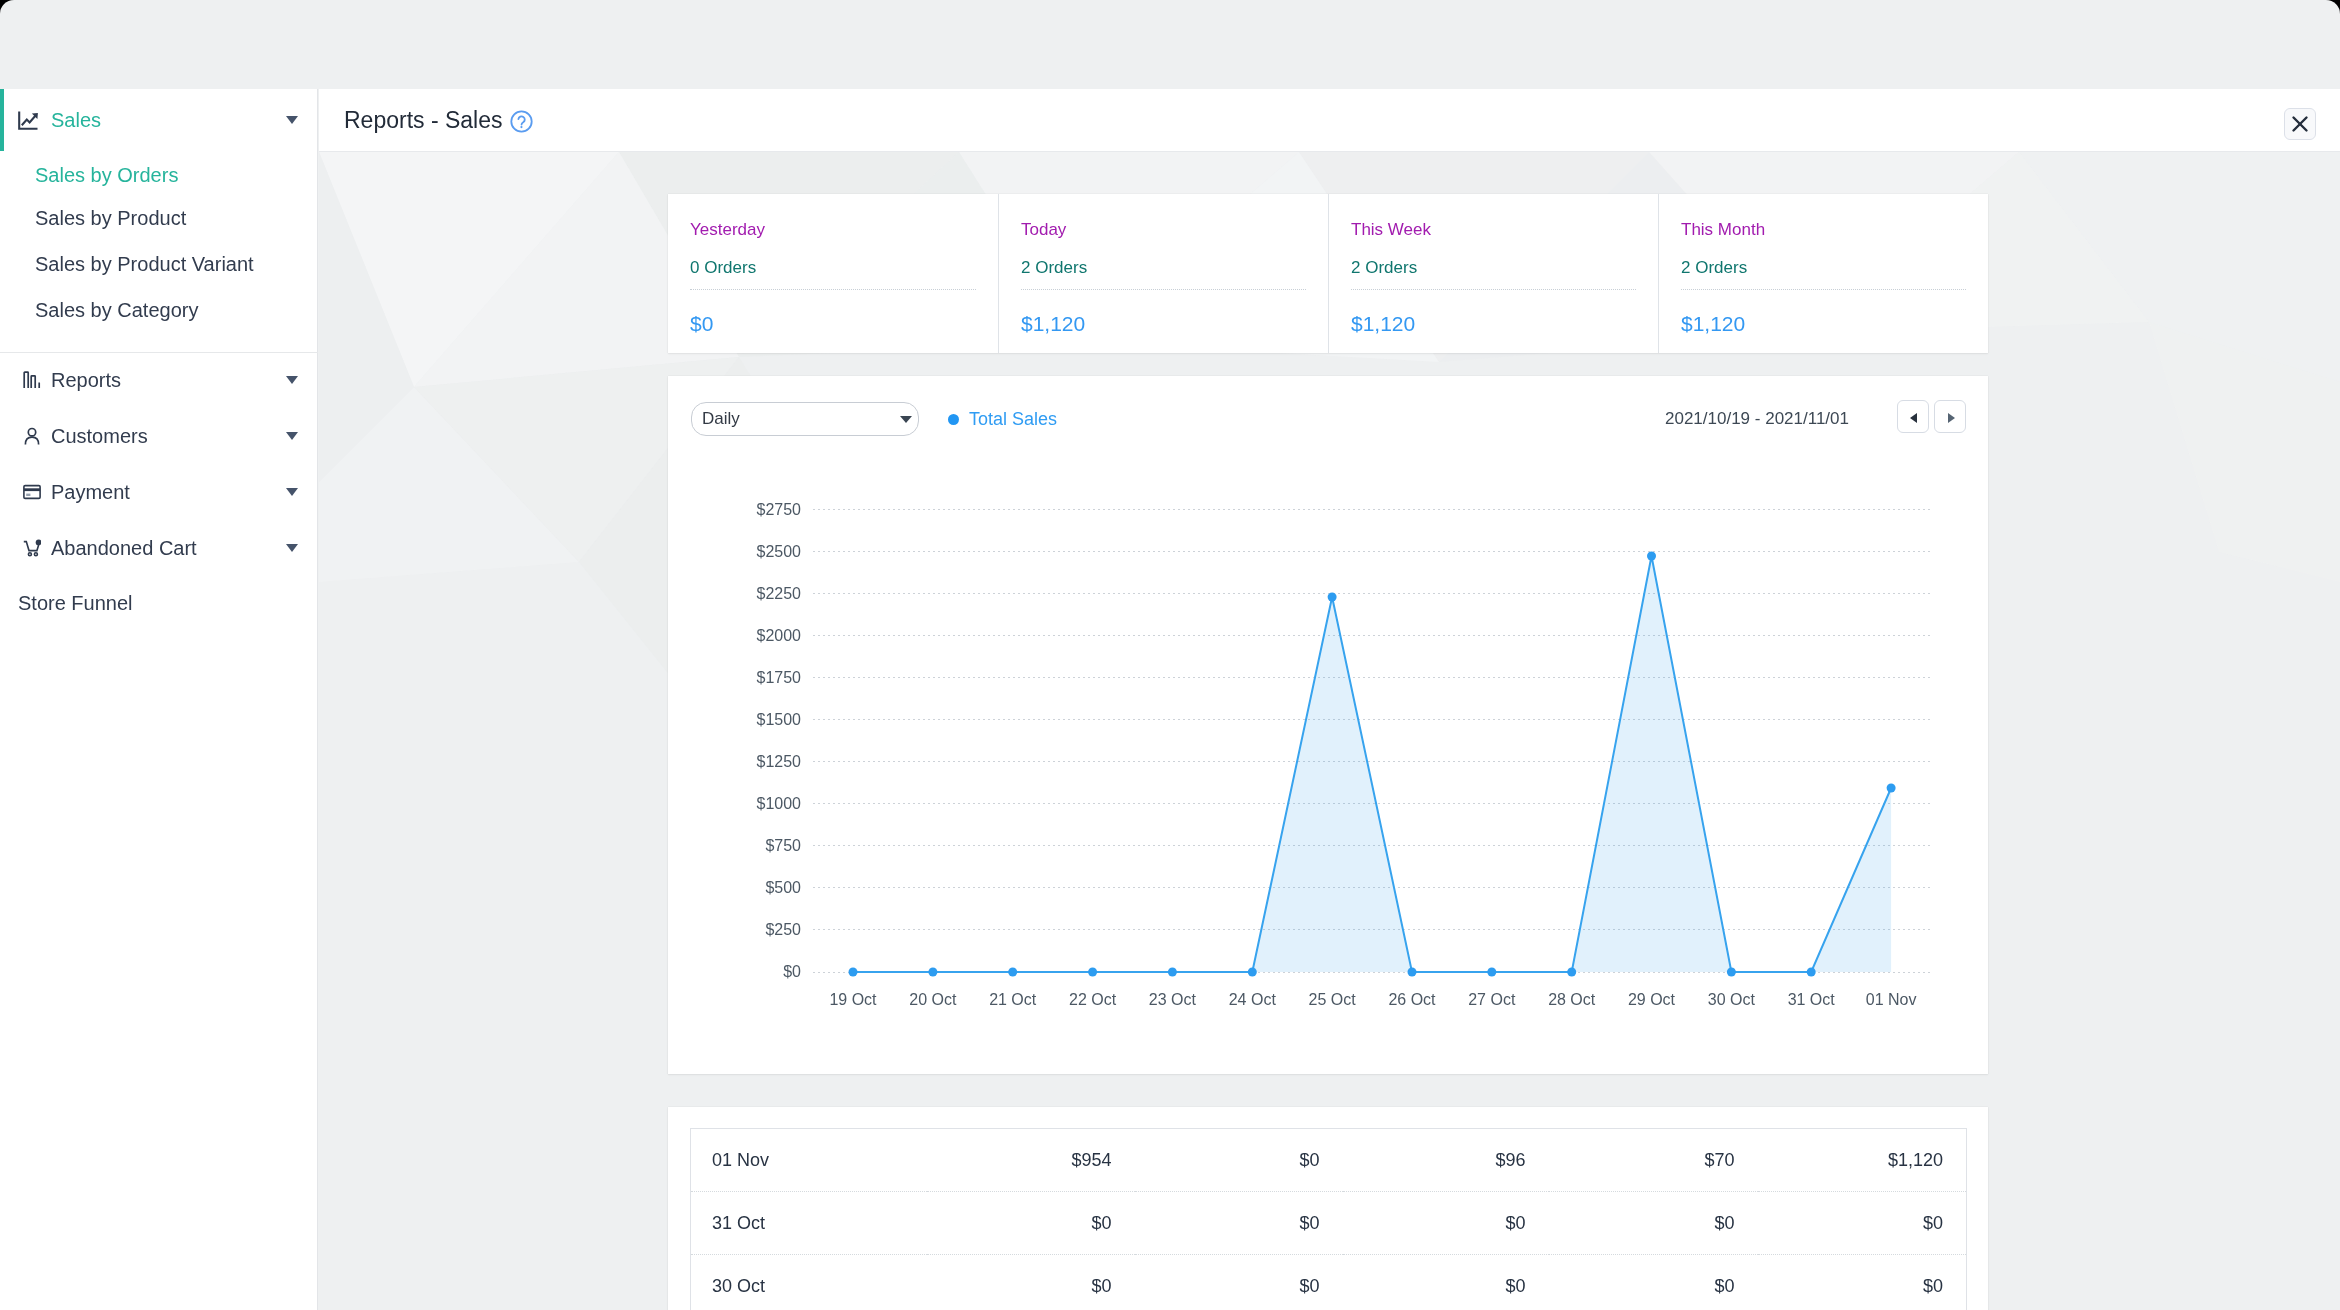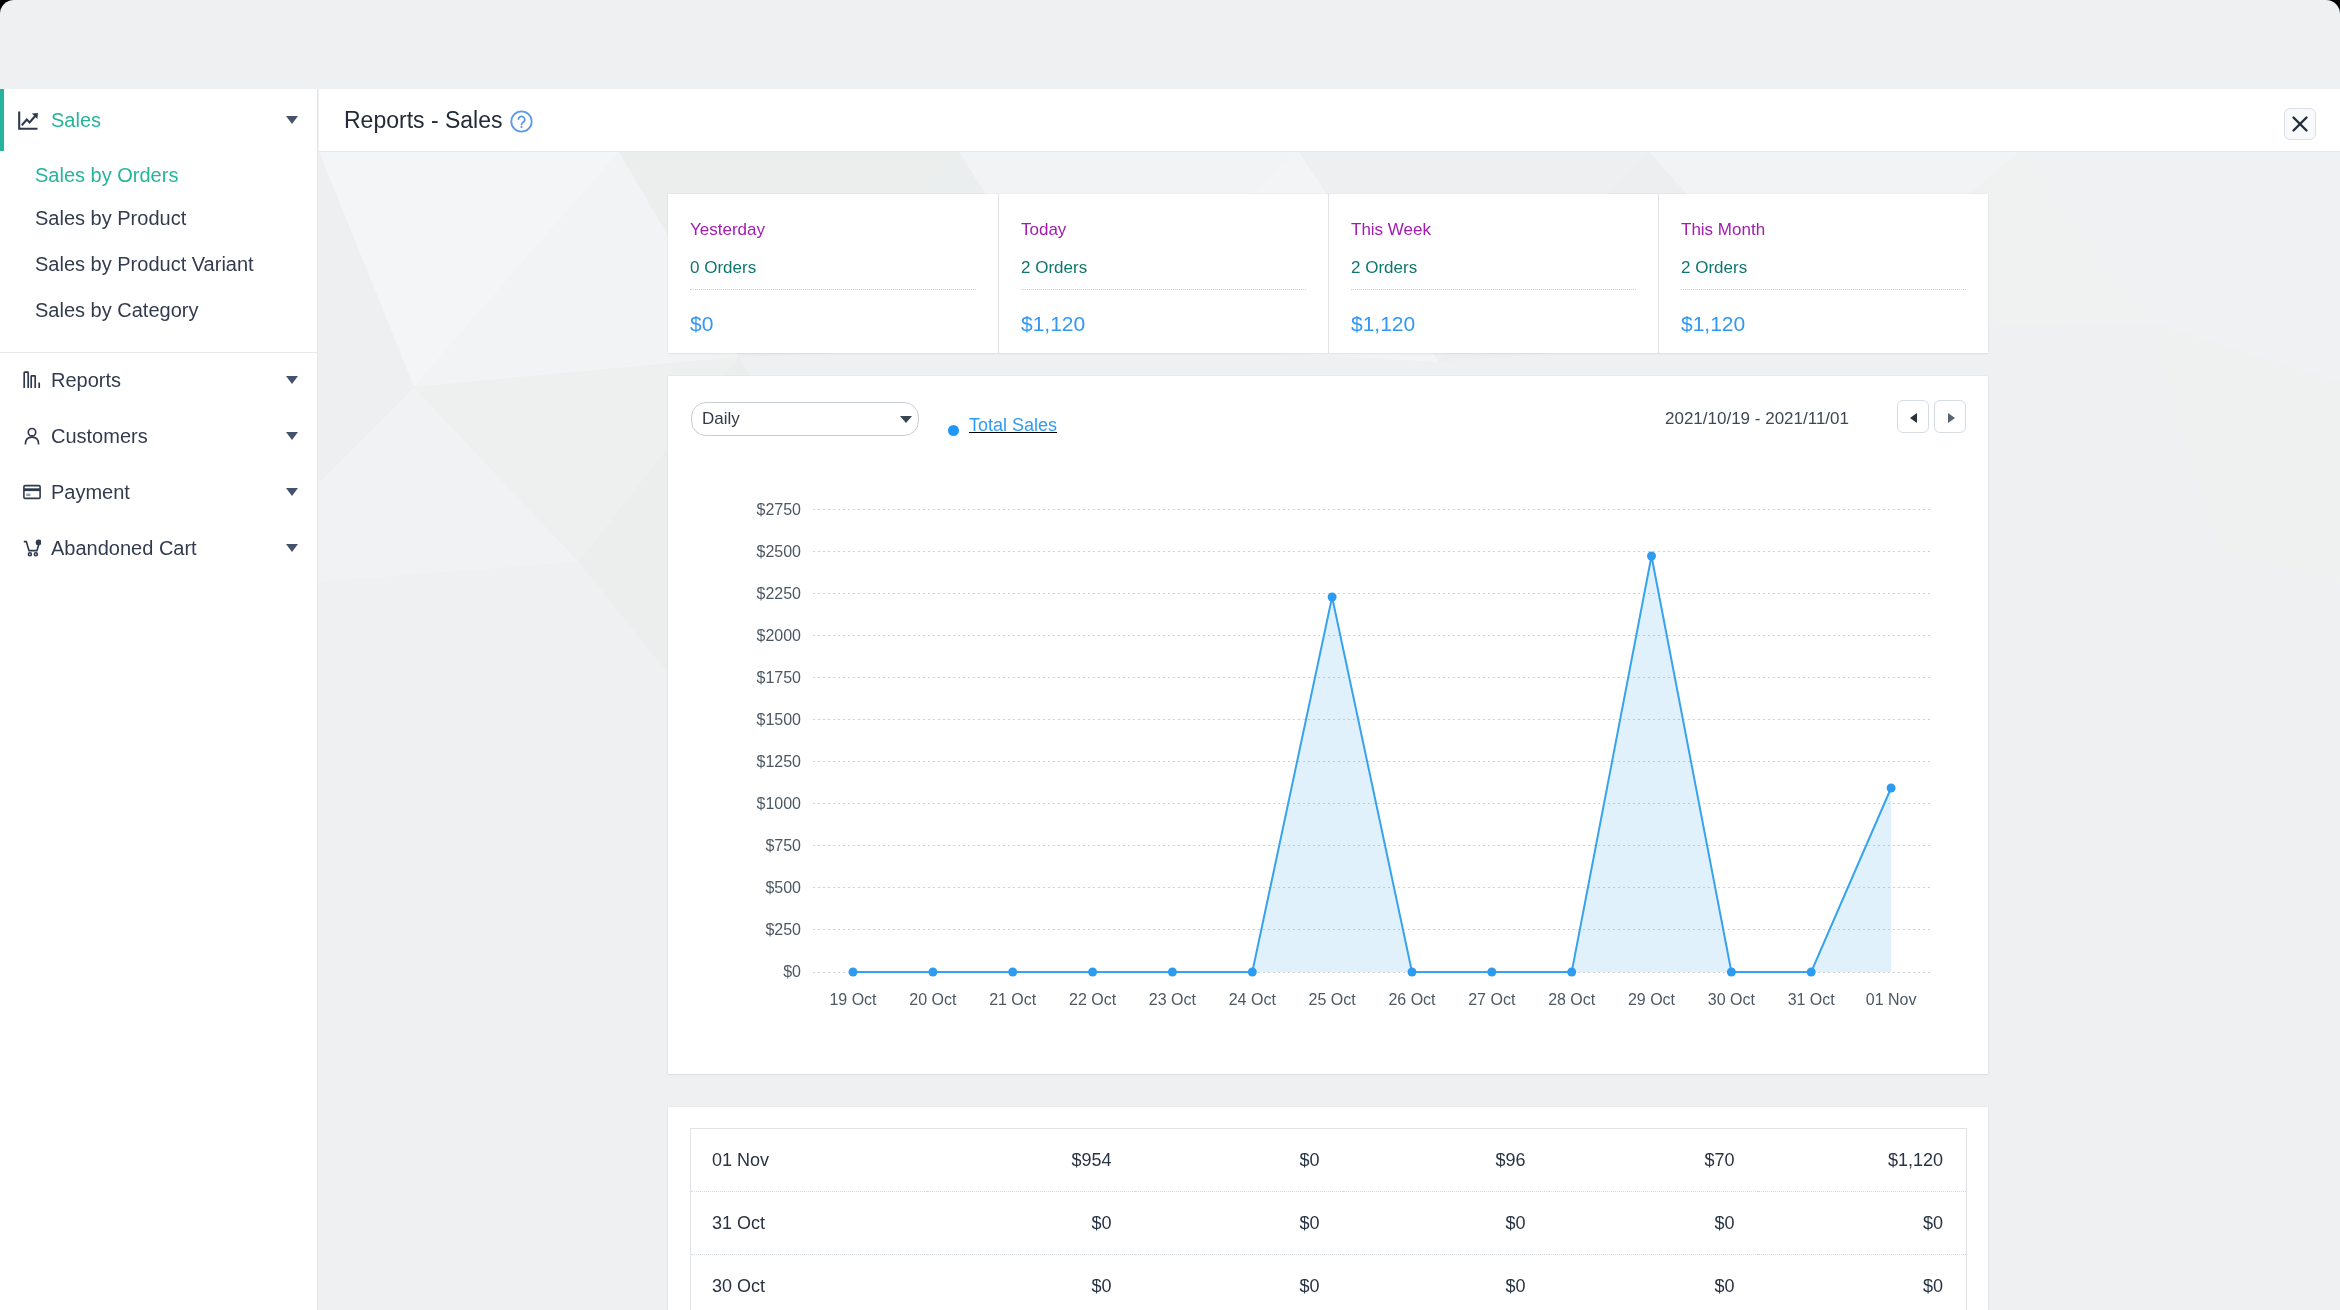--- a/index.html
+++ b/index.html
@@ -38,21 +38,21 @@
 .card .c-title { font-size:17px; color:#a21caf; font-weight:500; }
 .card .c-sub { font-size:17px; color:#0f766e; margin-top:18px; }
 .card .c-line { border-top:1px dotted #c8cfd6; margin-top:11px; }
 .card .c-amt { font-size:21px; color:#3398f2; margin-top:22px; }
 
 
 .chartcard { position:absolute; left:668px; top:376px; width:1320px; height:698px; background:#fff; box-shadow:0 1px 2px rgba(0,0,0,0.06), 0 0 1px rgba(0,0,0,0.12); }
 .select { position:absolute; left:23px; top:26px; width:228px; height:34px; border:1px solid #c8cdd4; border-radius:15px; background:#fff; }
 .select .stext { position:absolute; left:10px; top:0; height:32px; line-height:32px; font-size:17px; color:#333a45; }
 .select .scaret { position:absolute; left:208px; top:13px; width:0; height:0; border-left:6.5px solid transparent; border-right:6.5px solid transparent; border-top:7px solid #3a4552; }
-.legend { position:absolute; left:280px; top:26px; height:34px; display:flex; align-items:flex-end;text-decoration:underline; }
+.legend { position:absolute; left:280px; top:26px; height:34px; display:flex; align-items:center; }
 .legend .dot { width:11px; height:11px; border-radius:50%; background:#2196f3; }
 .legend .ltext { margin-left:10px; font-size:18px; font-weight:500; color:#2f9cf3; }
 .daterange { position:absolute; right:139px; top:26px; height:34px; line-height:34px; font-size:17px; color:#3d4854; }
 .navbtn { position:absolute; top:24px; width:32px; height:33px; border:1px solid #d7dce4; border-radius:6px; background:#fff; }
 .navbtn.prev { right:59px; }
 .navbtn.next { right:22px; }
 .tri-l { position:absolute; left:12px; top:12px; width:0; height:0; border-top:5px solid transparent; border-bottom:5px solid transparent; border-right:7px solid #28313d; }
 .tri-r { position:absolute; left:13px; top:12px; width:0; height:0; border-top:5px solid transparent; border-bottom:5px solid transparent; border-left:7px solid #566473; }
 
 
@@ -147,20 +147,23 @@
       <svg class="ic" viewBox="0 0 18 18">
           <g stroke="#2f3a4d" stroke-width="1.6" fill="none">
             <path d="M0.8 2.6 H3.3 L6 11.6 H13.9 L15.8 5.6"></path>
             <circle cx="6.9" cy="15.2" r="1.5"></circle>
             <circle cx="12.9" cy="15.2" r="1.5"></circle>
           </g>
           <circle cx="15.6" cy="3.4" r="2.9" fill="#2f3a4d"></circle>
         </svg>
       <div class="label">Abandoned Cart</div>
       <div class="caret"></div>
+    </div>
+    <div class="mi" style="position:absolute;left:0;top:487px;width:318px;height:54px;">
+      <div class="label" style="left:18px;">Store Funnel</div>
     </div>
   </div>
 
   <div class="titlebar">
     <div class="title">Reports - Sales</div>
     <svg class="title-help" width="23" height="23" viewBox="0 0 23 23">
       <circle cx="11.5" cy="11.5" r="10.2" fill="none" stroke="#5a9cf0" stroke-width="1.8"></circle>
       <path d="M8.4 9.1 a3.2 3.2 0 1 1 4.8 3.2 c-1.2 0.75 -1.65 1.25 -1.65 2.3" fill="none" stroke="#5a9cf0" stroke-width="1.8" stroke-linecap="round"></path>
       <circle cx="11.45" cy="17.1" r="1.1" fill="#5a9cf0"></circle>
     </svg>

